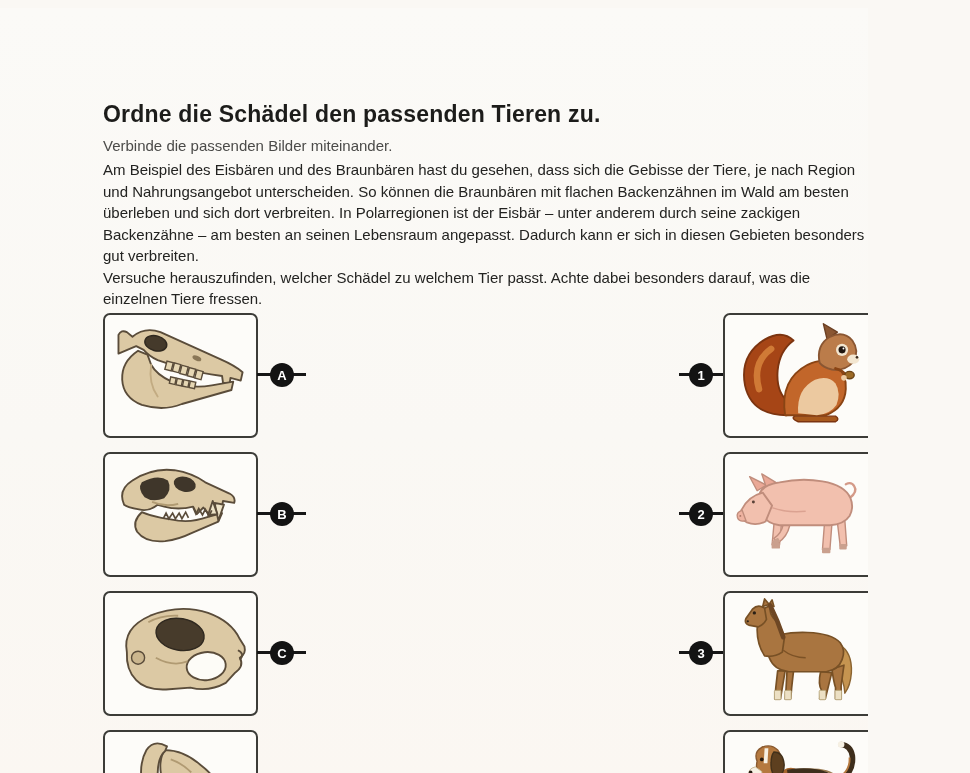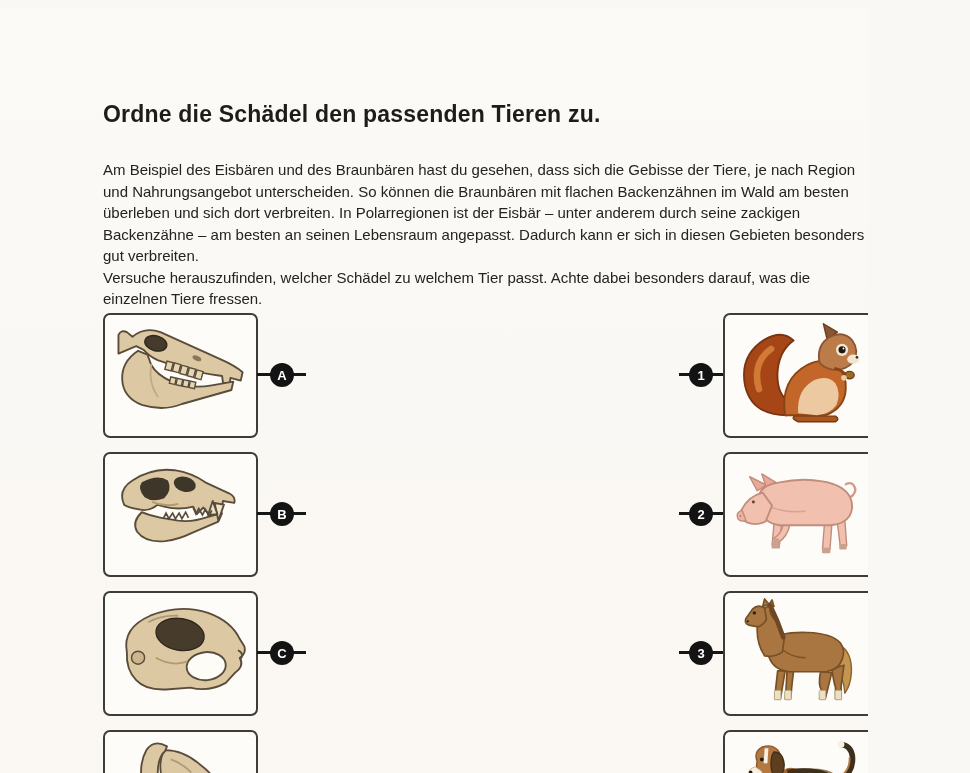--- a/index.html
+++ b/index.html
@@ -40,20 +40,21 @@
     display:flex; align-items:center; justify-content:center;
     line-height:1; user-select:none;
   }
 </style>
 </head>
 <body>
 
 <div class="stage">
 
   <h1 class="page-title">Ordne die Schädel den passenden Tieren zu.</h1>
+  <div class="page-subtitle">Verbinde die passenden Bilder miteinander.</div>
 
   <div class="instructions">
     <div>Am Beispiel des Eisbären und des Braunbären hast du gesehen, dass sich die Gebisse der Tiere, je nach Region und Nahrungsangebot unterscheiden. So können die Braunbären mit flachen Backenzähnen im Wald am besten überleben und sich dort verbreiten. In Polarregionen ist der Eisbär – unter anderem durch seine zackigen Backenzähne – am besten an seinen Lebensraum angepasst. Dadurch kann er sich in diesen Gebieten besonders gut verbreiten.</div>
     <div>Versuche herauszufinden, welcher Schädel zu welchem Tier passt. Achte dabei besonders darauf, was die einzelnen Tiere fressen.</div>
   </div>
 
   <div class="card" style="left:103px;top:305px;">
     <svg viewBox="0 0 150 120">
       <g stroke="#5a4c3a" stroke-width="2" stroke-linejoin="round" stroke-linecap="round">
         <path d="M8,36 L8,16 Q11,10 17,13 L23,18 Q36,7 53,13 L117,42 Q133,49 141,56 L139,65 L128,62 L127,69 L120,67 L119,60 Q95,57 74,51 L50,43 Q41,39 35,32 L27,28 Q15,33 8,36 Z" fill="#dcc9a4"></path>

